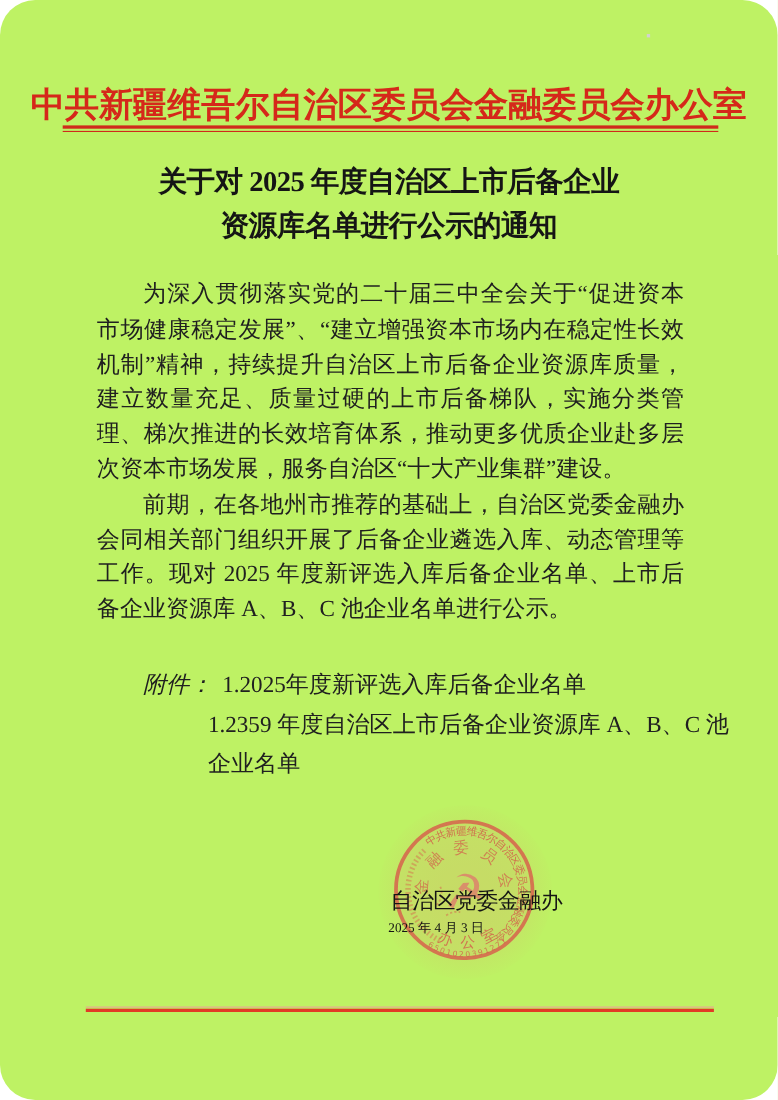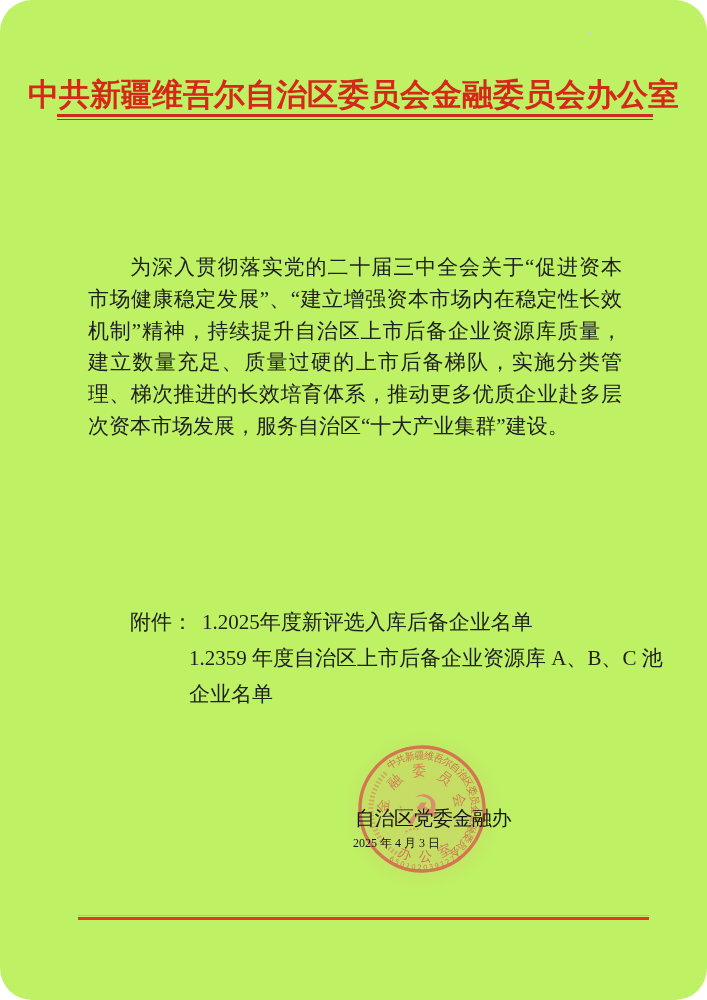--- a/index.html
+++ b/index.html
@@ -33,21 +33,21 @@
     font-size:21px; line-height:31.8px; text-align:justify;
     color:#202020;
   }
   .body-text p { margin:0; text-indent:2em; }
 
   .attachments {
     position:absolute; left:130px; top:604px; width:470px;
     font-size:21px; line-height:36px; color:#202020;
   }
   .attachments .row1 { white-space:nowrap; }
-  .attachments .label { margin-right:9px; }
+  .attachments .label { margin-right:9px;font-style:italic; }
   .attachments .cont { padding-left:59px; white-space:nowrap; }
 
   .stamp-wash {
     position:absolute; left:344px; top:732px; width:158px; height:158px;
     border-radius:50%;
     background:radial-gradient(circle,
       rgba(233,124,110,0.16) 0%,
       rgba(233,124,110,0.10) 52%,
       rgba(233,124,110,0.00) 74%);
   }
@@ -75,24 +75,27 @@
   <div class="artifact-dot"></div>
 
   <div class="org-header">中共新疆维吾尔自治区委员会金融委员会办公室</div>
 
   <div class="header-rule">
     <div class="thick"></div>
     <div class="thin"></div>
   </div>
 
   <div class="doc-title">
+    <div>关于对 2025 年度自治区上市后备企业</div>
+    <div>资源库名单进行公示的通知</div>
   </div>
 
   <div class="body-text">
     <p>为深入贯彻落实党的二十届三中全会关于“促进资本市场健康稳定发展”、“建立增强资本市场内在稳定性长效机制”精神，持续提升自治区上市后备企业资源库质量，建立数量充足、质量过硬的上市后备梯队，实施分类管理、梯次推进的长效培育体系，推动更多优质企业赴多层次资本市场发展，服务自治区“十大产业集群”建设。</p>
+    <p>前期，在各地州市推荐的基础上，自治区党委金融办会同相关部门组织开展了后备企业遴选入库、动态管理等工作。现对 2025 年度新评选入库后备企业名单、上市后备企业资源库 A、B、C 池企业名单进行公示。</p>
   </div>
 
   <div class="attachments">
     <div class="row1">
       <span class="label">附件：</span><span>1.2025年度新评选入库后备企业名单</span>
     </div>
     <div class="cont">1.2359 年度自治区上市后备企业资源库 A、B、C 池</div>
     <div class="cont">企业名单</div>
   </div>
 

